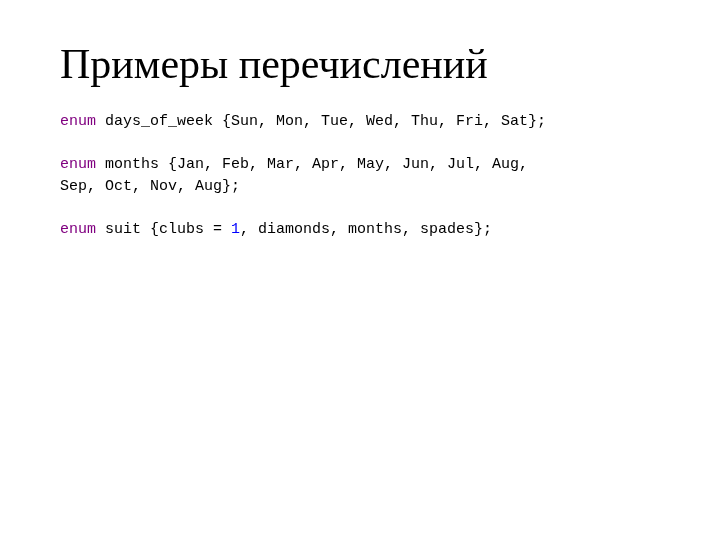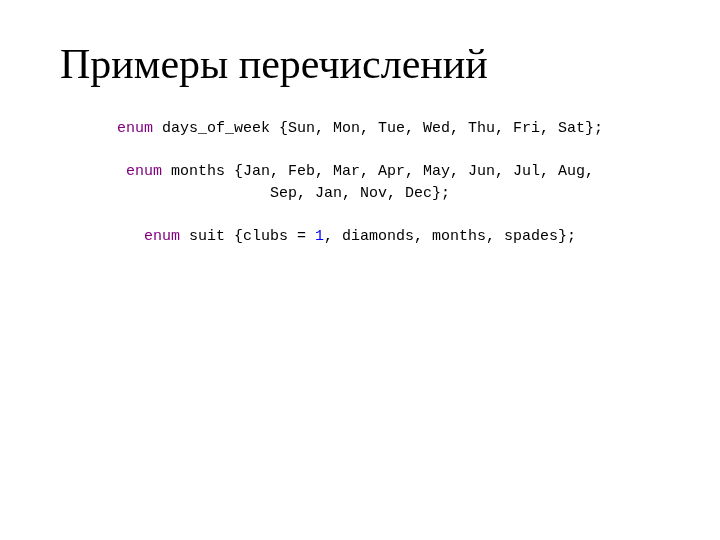--- a/index.html
+++ b/index.html
@@ -21,37 +21,36 @@
       height: 540px;
       padding: 30px 60px;
       display: flex;
       flex-direction: column;
     }
 
     .title {
       font-size: 42px;
       font-weight: normal;
       color: #000000;
-      margin-bottom: 30px;
+      margin-bottom: 23px;
       margin-top: 10px;
       font-family: 'Times New Roman', Times, serif;
     }
 
     .code-block {
       font-family: 'Courier New', Courier, monospace;
       font-size: 15px;
       line-height: 1.5;
       color: #000000;
       margin-bottom: 20px;
     }
 
     .code-line {
       display: block;
       white-space: pre;
-      text-align: center;
     }
 
     .kw {
       color: #800080;
     }
 
     .num {
       color: #0000ff;
     }
 
@@ -64,19 +63,19 @@
 
 <div class="page">
   <h1 class="title">Примеры перечислений</h1>
 
   <div class="code-block">
     <span class="code-line"><span class="kw">enum</span><span class="normal"> days_of_week {Sun, Mon, Tue, Wed, Thu, Fri, Sat};</span></span>
   </div>
 
   <div class="code-block">
     <span class="code-line"><span class="kw">enum</span><span class="normal"> months {Jan, Feb, Mar, Apr, May, Jun, Jul, Aug,</span></span>
-    <span class="code-line"><span class="normal">Sep, Jan, Nov, Dec};</span></span>
+    <span class="code-line"><span class="normal">Sep, Oct, Nov, Aug};</span></span>
   </div>
 
   <div class="code-block">
     <span class="code-line"><span class="kw">enum</span><span class="normal"> suit {clubs = </span><span class="num">1</span><span class="normal">, diamonds, months, spades};</span></span>
   </div>
 </div>
 
 </body></html>

